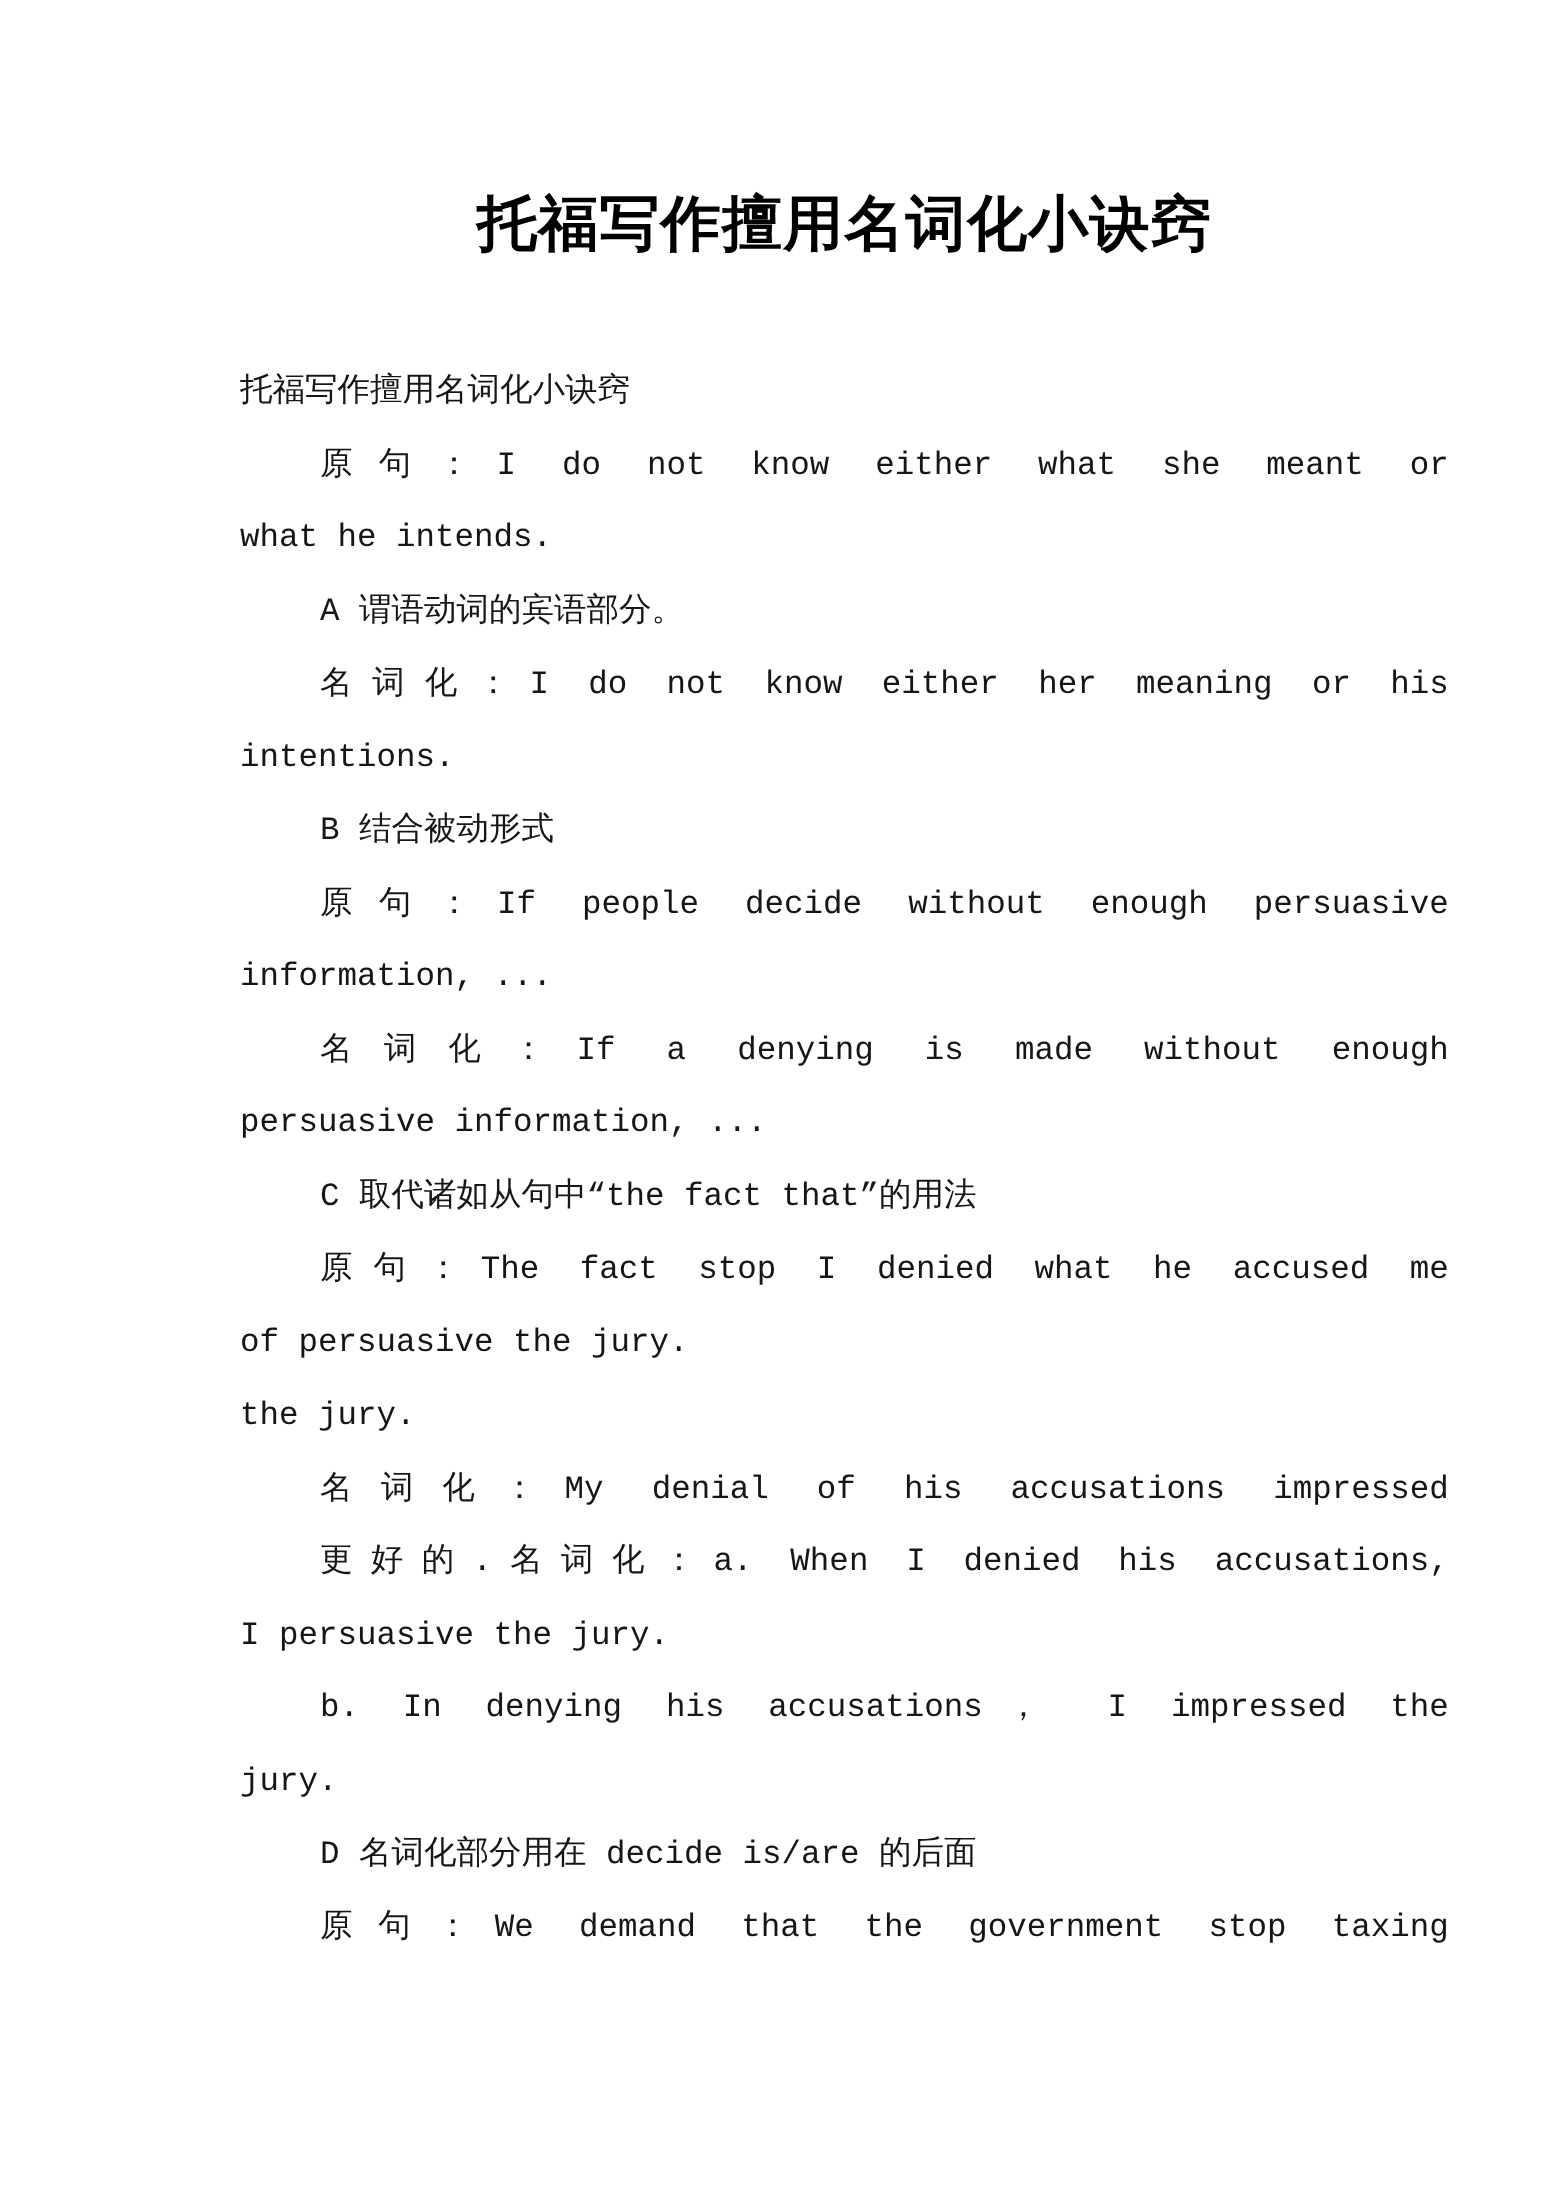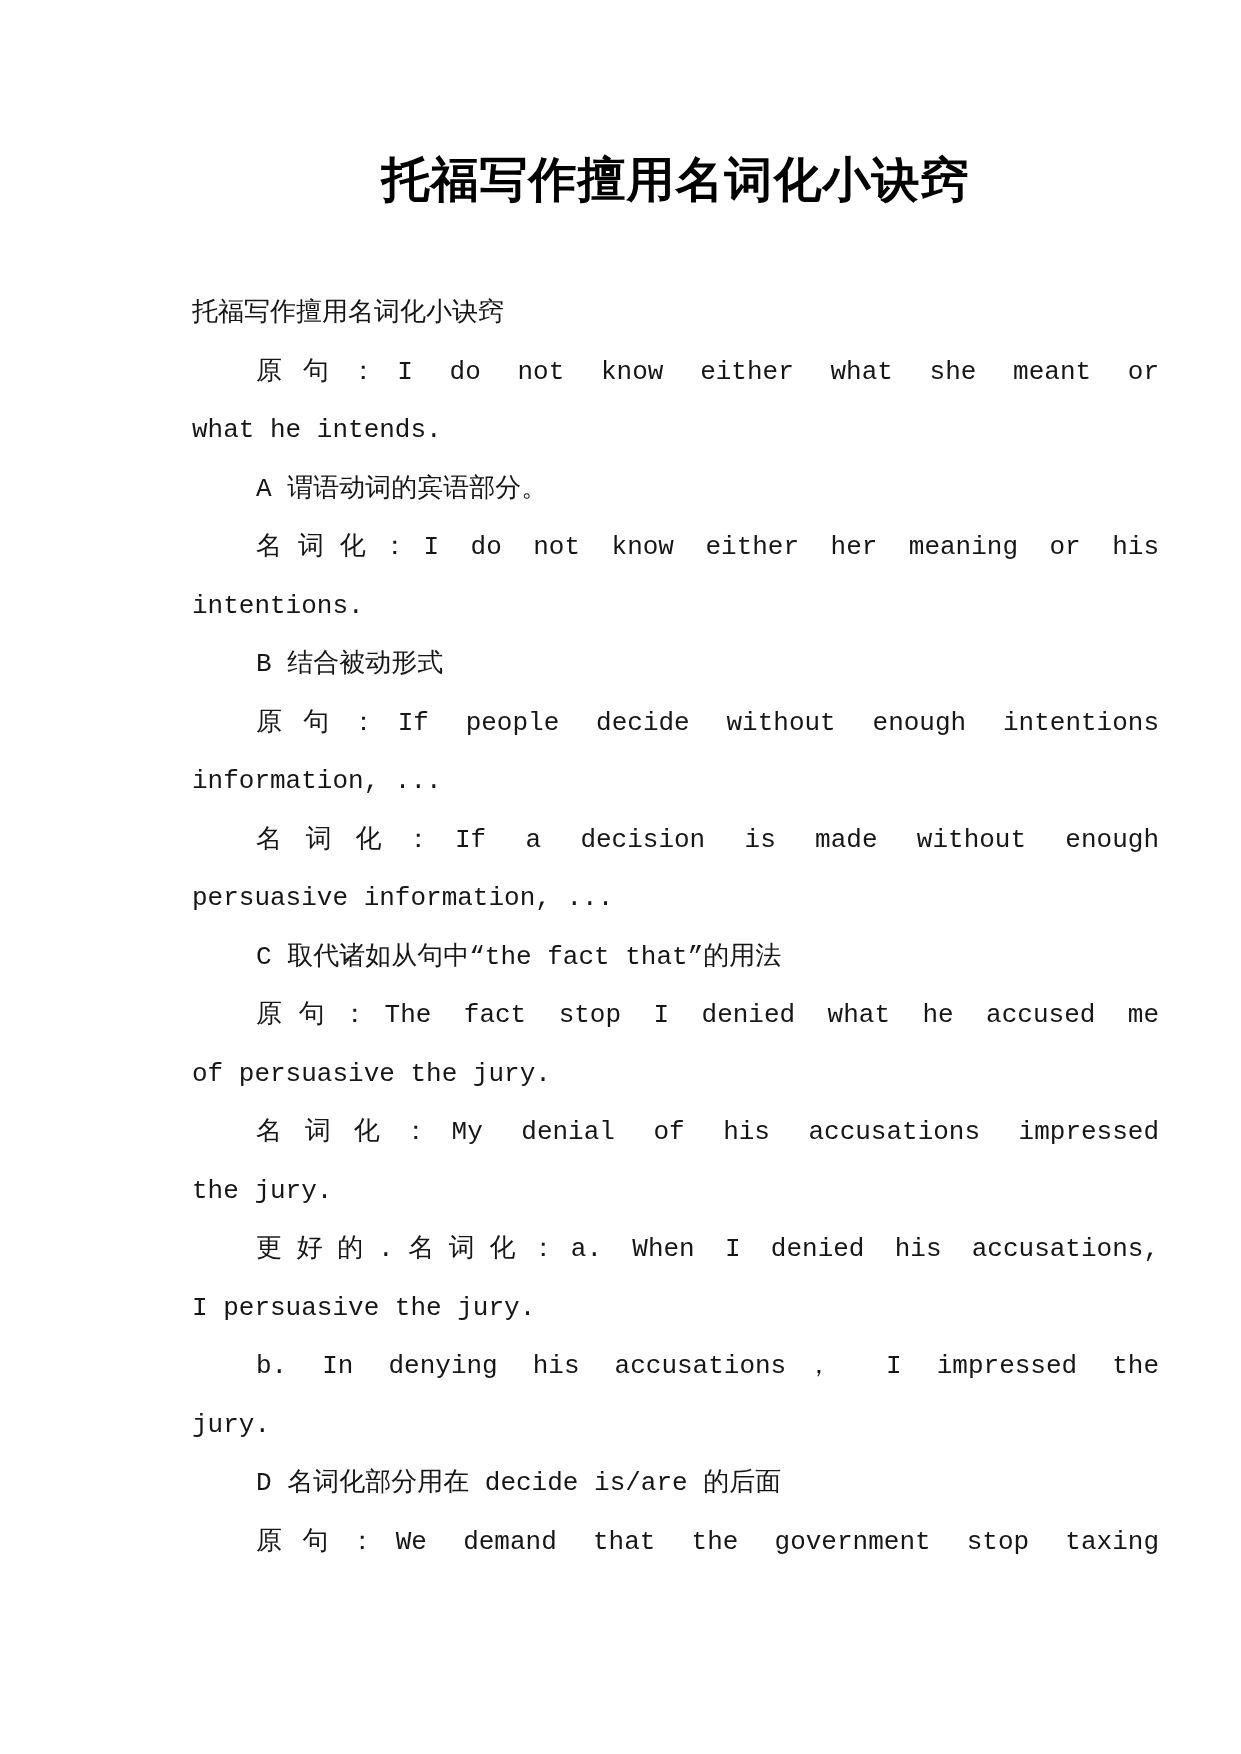--- a/index.html
+++ b/index.html
@@ -66,41 +66,41 @@
     <div class="para">
       <div class="line indent fill">名词化：I do not know either her meaning or his</div>
       <div class="line">intentions.</div>
     </div>
 
     <div class="para">
       <div class="line indent">B 结合被动形式</div>
     </div>
 
     <div class="para">
-      <div class="line indent fill">原句：If people decide without enough intentions</div>
+      <div class="line indent fill">原句：If people decide without enough persuasive</div>
       <div class="line">information, ...</div>
     </div>
 
     <div class="para">
-      <div class="line indent fill">名词化：If a decision is made without enough</div>
+      <div class="line indent fill">名词化：If a denying is made without enough</div>
       <div class="line">persuasive information, ...</div>
     </div>
 
     <div class="para">
       <div class="line indent">C 取代诸如从句中“the fact that”的用法</div>
     </div>
 
     <div class="para">
       <div class="line indent fill">原句：The fact stop I denied what he accused me</div>
       <div class="line">of persuasive the jury.</div>
     </div>
 
     <div class="para">
+      <div class="line">the jury.</div>
       <div class="line indent fill">名词化：My denial of his accusations impressed</div>
-      <div class="line">the jury.</div>
     </div>
 
     <div class="para">
       <div class="line indent fill">更好的.名词化：a. When I denied his accusations,</div>
       <div class="line">I persuasive the jury.</div>
     </div>
 
     <div class="para">
       <div class="line indent fill">b. In denying his accusations， I impressed the</div>
       <div class="line">jury.</div>

